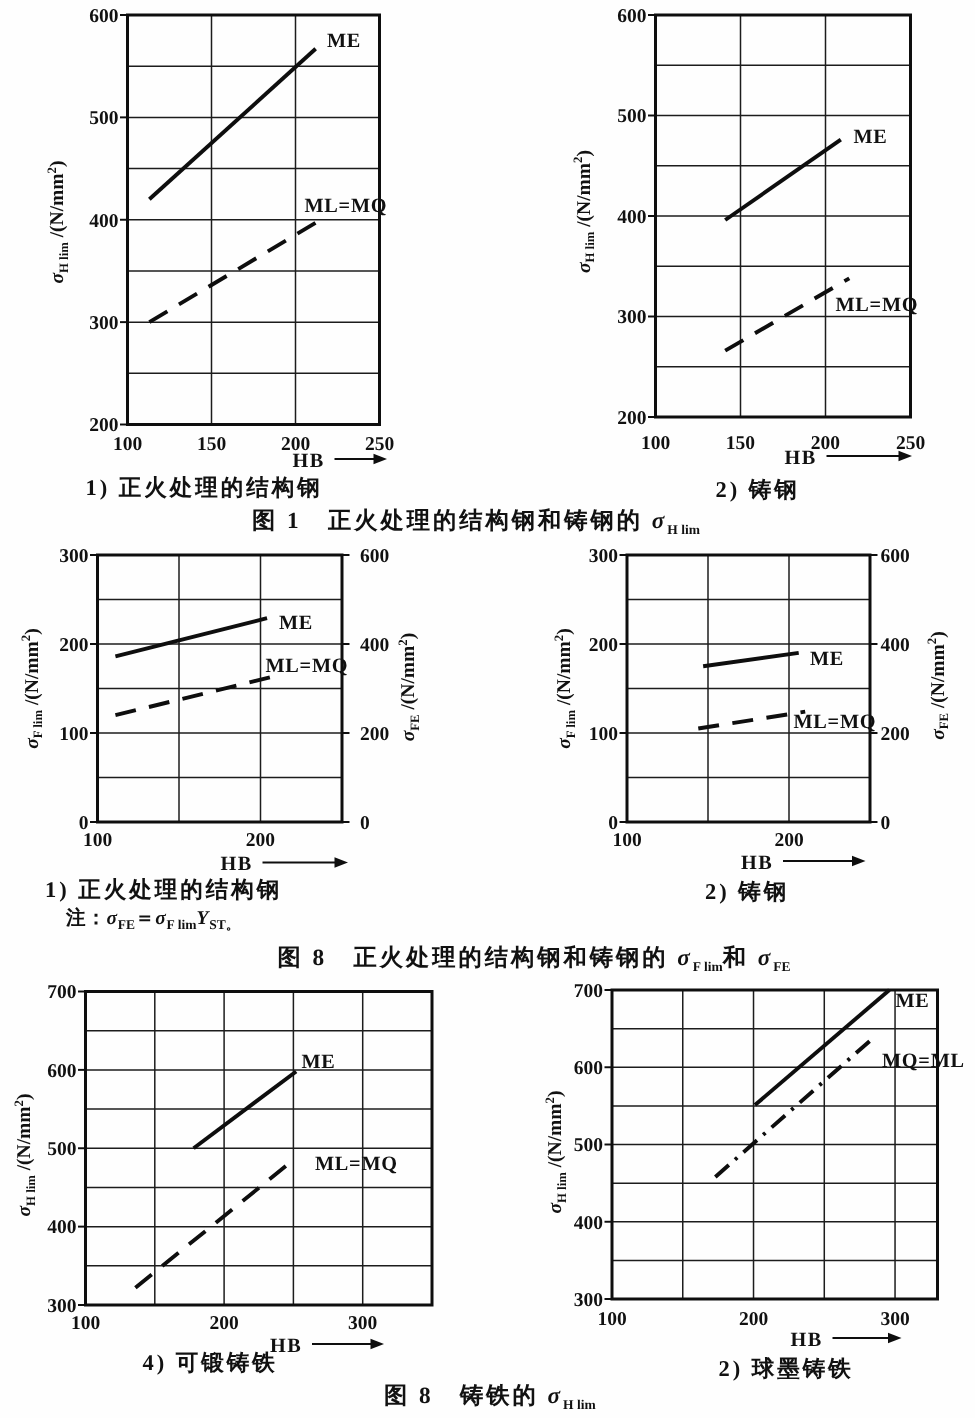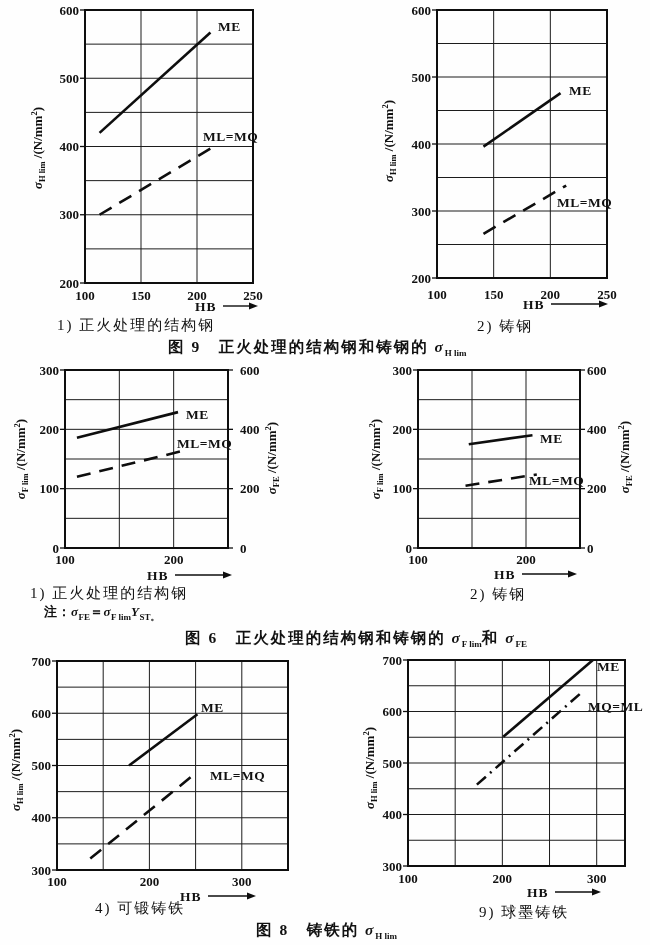--- a/index.html
+++ b/index.html
@@ -11,21 +11,21 @@
   .tickmark{stroke:#0e0e0e;stroke-width:1.3}
   .tick{font:700 13px "Liberation Serif",serif;fill:#111}
   .slab{font:700 13.5px "Liberation Serif",serif;fill:#111;letter-spacing:.5px}
   .hb{font:700 13.5px "Liberation Serif",serif;fill:#111;letter-spacing:1px}
   .ytitle{font:700 13px "Liberation Serif",serif;fill:#111}
   .ser{fill:none;stroke:#0e0e0e;stroke-width:2.6}
   .dash{stroke-dasharray:14 9}
   .dashdot{stroke-dasharray:12 5.5 2 5.5}
   .arrowline{stroke:#0e0e0e;stroke-width:1.4}
   .arrowhead{fill:#0e0e0e}
-  .subtitle{position:absolute;font-weight:400;font-size:15px;letter-spacing:2px;white-space:nowrap}
+  .subtitle{position:absolute;font-weight:700;font-size:15px;letter-spacing:2px;white-space:nowrap}
   .caption{position:absolute;font-weight:700;font-size:15.5px;letter-spacing:2px;white-space:nowrap}
   .note{position:absolute;font-weight:700;font-size:13px;letter-spacing:.5px;white-space:nowrap}
   .sym{font-style:italic;font-weight:700}
   sub{font-size:9px;letter-spacing:0}
 </style>
 </head>
 <body>
 
 <svg id="canvas" width="650" height="945">
     <g>
@@ -240,21 +240,21 @@
       <polygon points="601,892 592,888.5 592,895.5" class="arrowhead"></polygon>
       <text x="374" y="768" class="ytitle" text-anchor="middle" transform="rotate(-90 374 768)"><tspan font-style="italic">σ</tspan><tspan dy="3" font-size="8.5">H lim</tspan><tspan dy="-3"> /(N/mm</tspan><tspan dy="-5" font-size="8.5">2</tspan><tspan dy="5">)</tspan></text>
     </g>
   </svg>
 
 <div class="subtitle" style="left:57px;top:316px">1) 正火处理的结构钢</div>
 <div class="subtitle" style="left:477px;top:317px">2) 铸钢</div>
 <div class="subtitle" style="left:30px;top:584px">1) 正火处理的结构钢</div>
 <div class="subtitle" style="left:470px;top:585px">2) 铸钢</div>
 <div class="subtitle" style="left:95px;top:899px">4) 可锻铸铁</div>
-<div class="subtitle" style="left:479px;top:903px">9) 球墨铸铁</div>
-
-<div class="caption" style="left:168px;top:337px"><span>图 9　正火处理的结构钢和铸钢的</span> <span class="sym">σ</span><sub>H lim</sub></div>
+<div class="subtitle" style="left:479px;top:903px">2) 球墨铸铁</div>
+
+<div class="caption" style="left:168px;top:337px"><span>图 1　正火处理的结构钢和铸钢的</span> <span class="sym">σ</span><sub>H lim</sub></div>
 
 <div class="note" style="left:44px;top:603px"><span>注：</span><span class="sym">σ</span><sub>FE</sub><span>＝</span><span class="sym">σ</span><sub>F lim</sub><span class="sym">Y</span><sub>ST</sub><sub>。</sub></div>
 
-<div class="caption" style="left:185px;top:628px"><span>图 6　正火处理的结构钢和铸钢的</span> <span class="sym">σ</span><sub>F lim</sub><span>和</span> <span class="sym">σ</span><sub>FE</sub></div>
+<div class="caption" style="left:185px;top:628px"><span>图 8　正火处理的结构钢和铸钢的</span> <span class="sym">σ</span><sub>F lim</sub><span>和</span> <span class="sym">σ</span><sub>FE</sub></div>
 
 <div class="caption" style="left:256px;top:920px"><span>图 8　铸铁的</span> <span class="sym">σ</span><sub>H lim</sub></div>
 
 </body></html>

